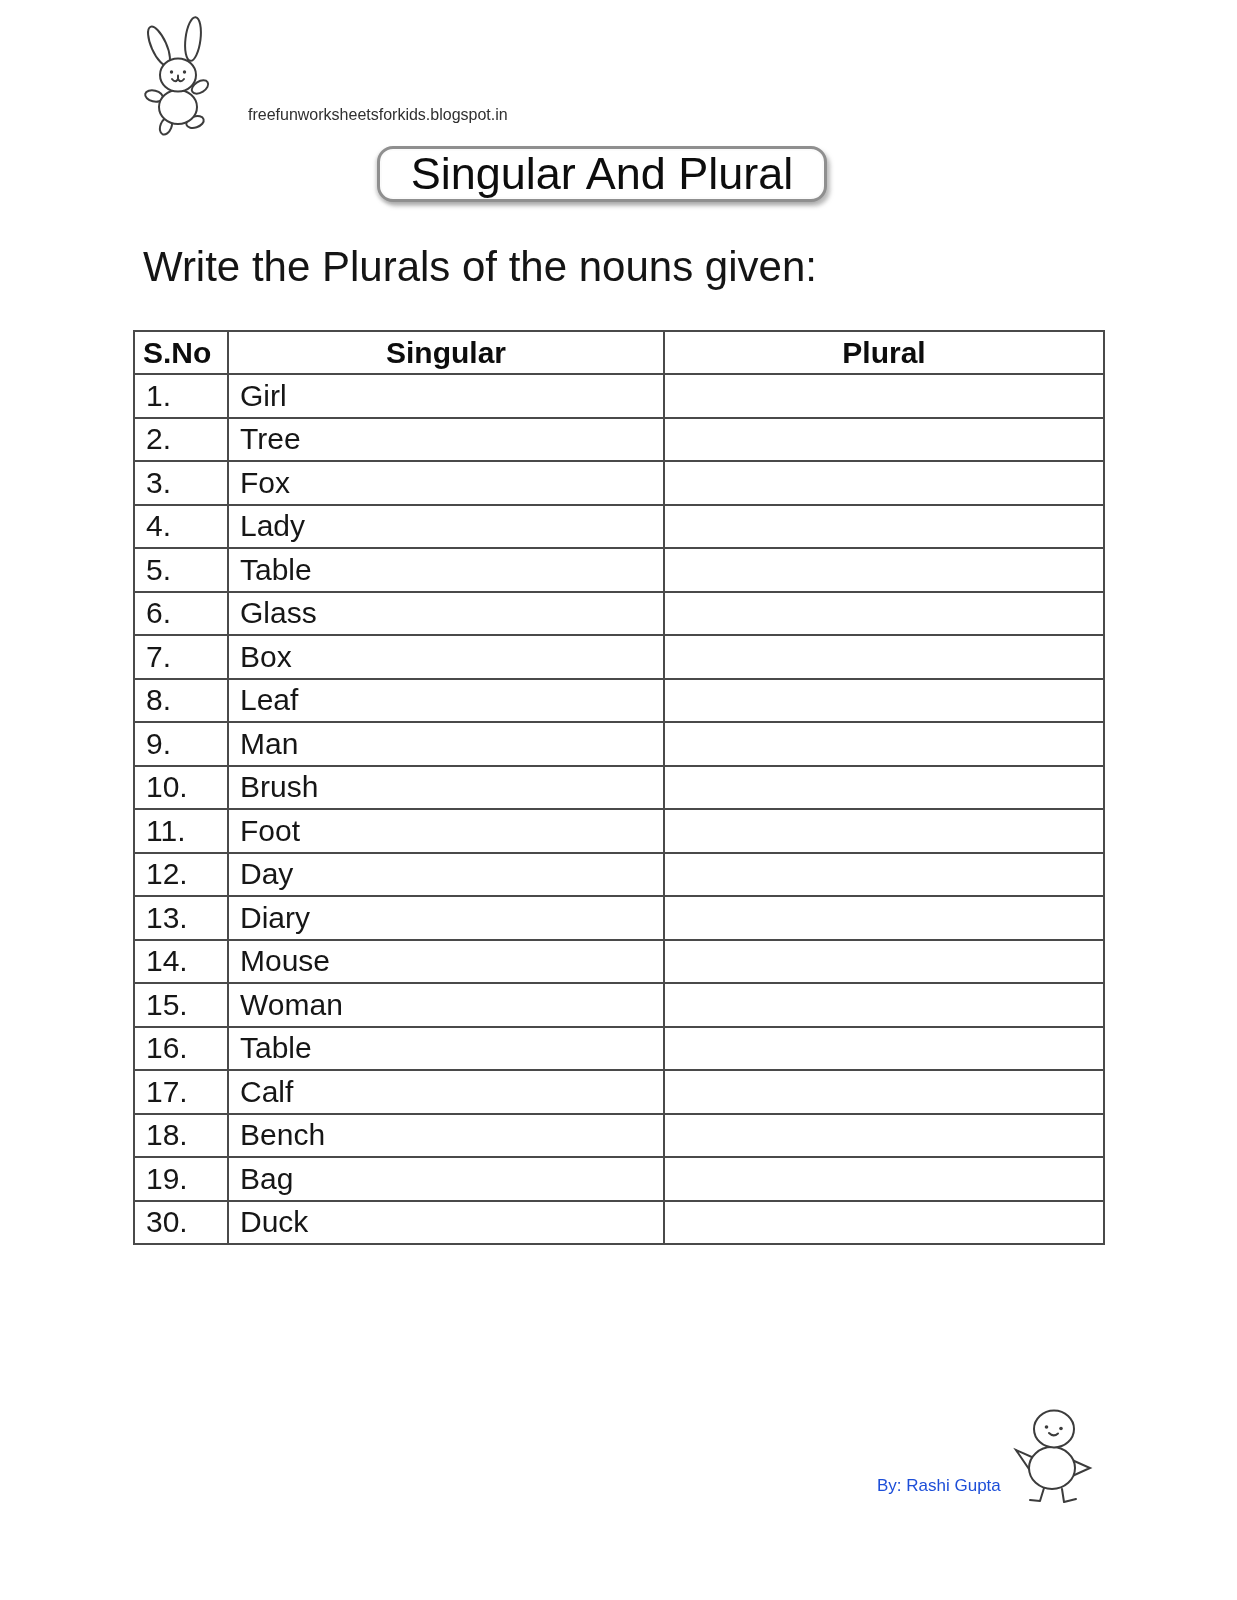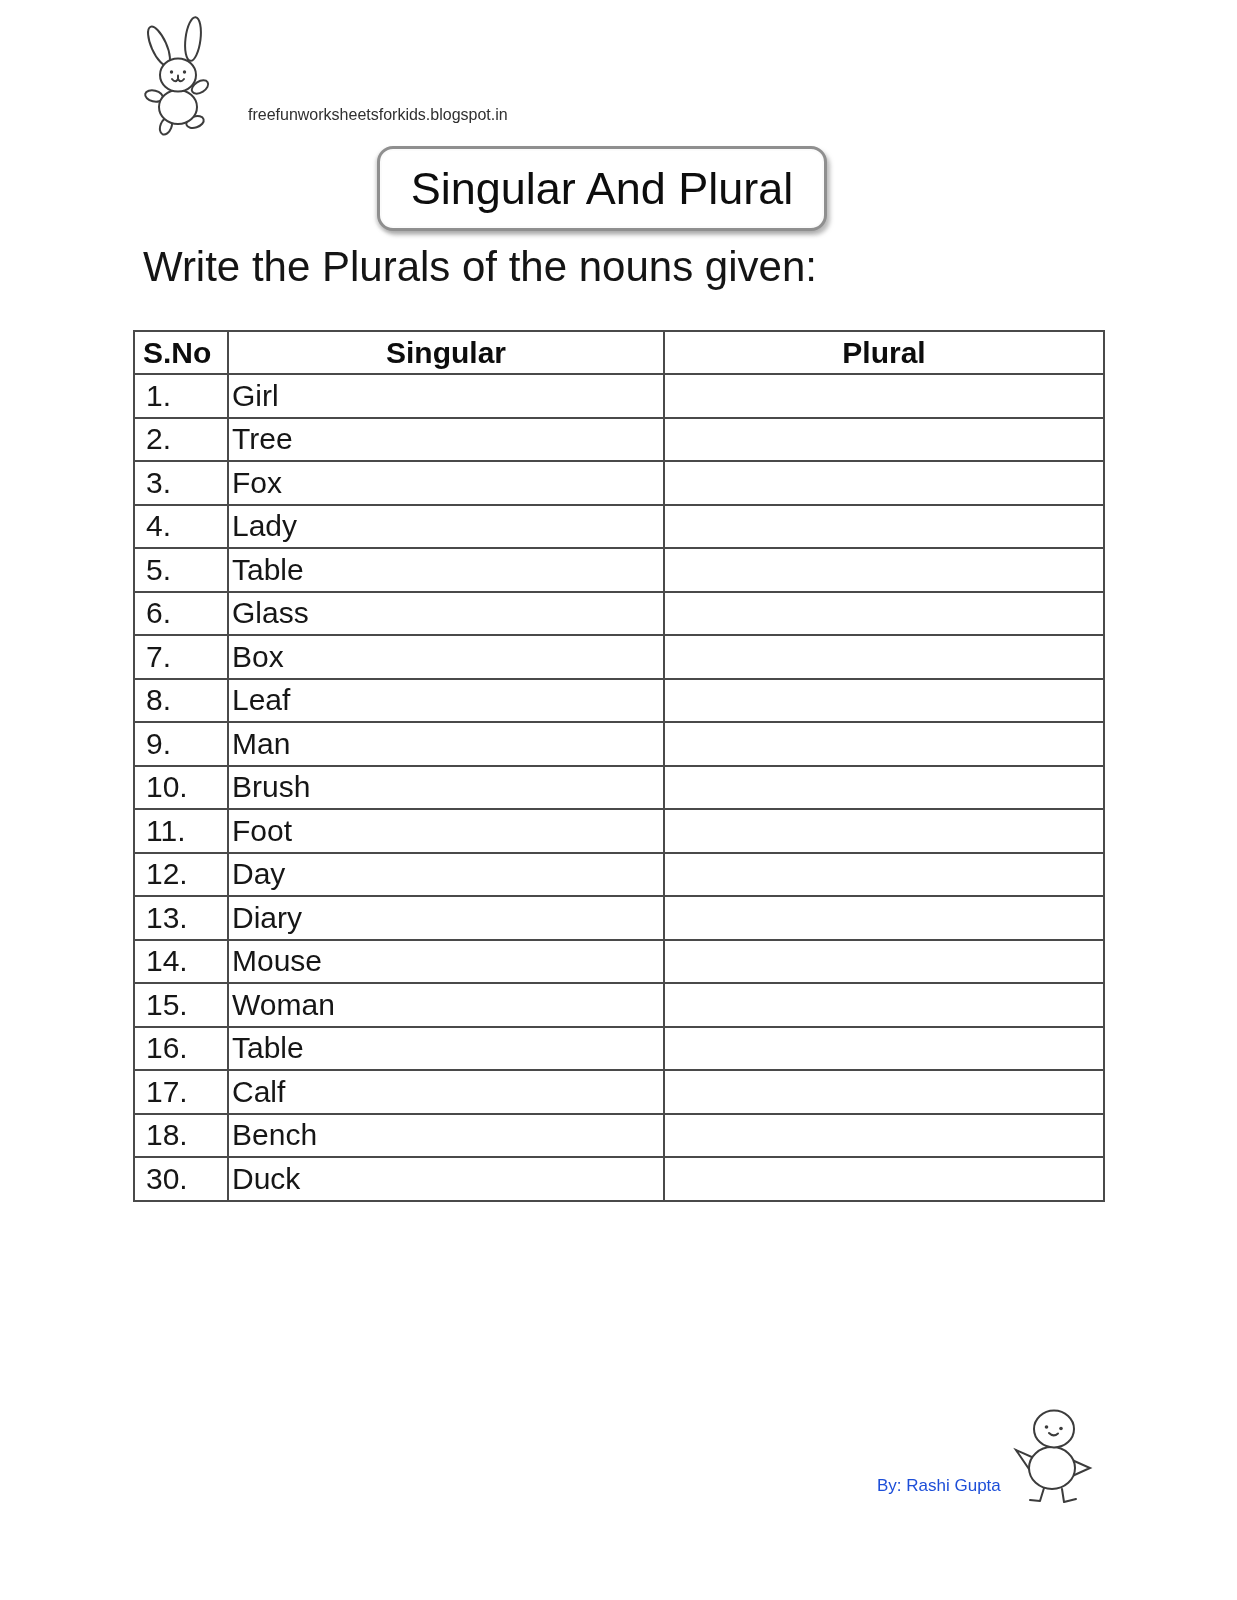--- a/index.html
+++ b/index.html
@@ -18,21 +18,21 @@
 
   
   .site-url {
     position: absolute; left: 220px; top: 106px;
     font-size: 16px; color: #303030; letter-spacing: 0px; margin-left: 28px;
   }
 
   
   .title-box {
     position: absolute; left: 377px; top: 146px;
-    width: 450px; height: 85px;
+    width: 450px; height: 56px;
     background: #ffffff;
     border: 3px solid #8f8f8f;
     border-radius: 16px;
     box-shadow: 3px 4px 4px rgba(130,130,130,0.55),
                 -2px 2px 3px rgba(160,160,160,0.35),
                 inset 0 0 0 2px #fbfbfb;
     display: flex; align-items: center; justify-content: center;
   }
   .title-text {
     font-size: 45px; color: #0d0d0d; white-space: nowrap;
@@ -59,21 +59,21 @@
     border: 2px solid #4a4a4a;
     font-size: 30px;
     vertical-align: middle;
     overflow: hidden;
   }
   table.worksheet th { height: 43px; font-weight: bold; color: #0d0d0d; }
   th.col-no { text-align: left; padding-left: 8px; }
   th.col-singular, th.col-plural { text-align: center; }
   table.worksheet td { height: 43.5px; color: #161616; }
   td.col-no { padding-left: 11px; }
-  td.col-singular { padding-left: 3px; }
+  td.col-singular { padding-left: 11px; }
   td.col-plural { }
 
   
   .chick { position: absolute; left: 1006px; top: 1406px; }
 
   .author-credit {
     position: absolute; left: 877px; top: 1476px;
     font-size: 17px; color: #1d4ed8;
   }
 
@@ -209,20 +209,25 @@
           <td class="col-no">17.</td>
           <td class="col-singular">Calf</td>
           <td class="col-plural"></td>
         </tr>
         <tr>
           <td class="col-no">18.</td>
           <td class="col-singular">Bench</td>
           <td class="col-plural"></td>
         </tr>
         <tr>
+          <td class="col-no">19.</td>
+          <td class="col-singular">Bag</td>
+          <td class="col-plural"></td>
+        </tr>
+        <tr>
           <td class="col-no">30.</td>
           <td class="col-singular">Duck</td>
           <td class="col-plural"></td>
         </tr>
       </tbody>
   </table>
 
   <div class="chick">
     <svg width="90" height="102" viewBox="0 0 90 102">
       <path class="ln" d="M28,52 L10,44 L25,66 Z"></path>

